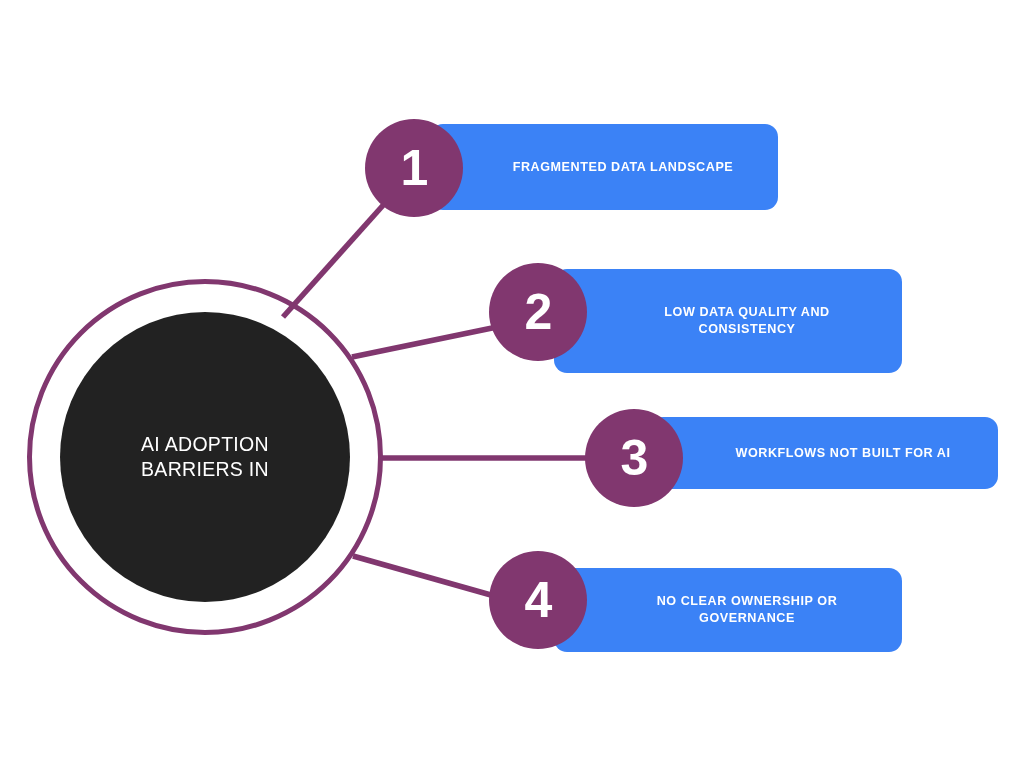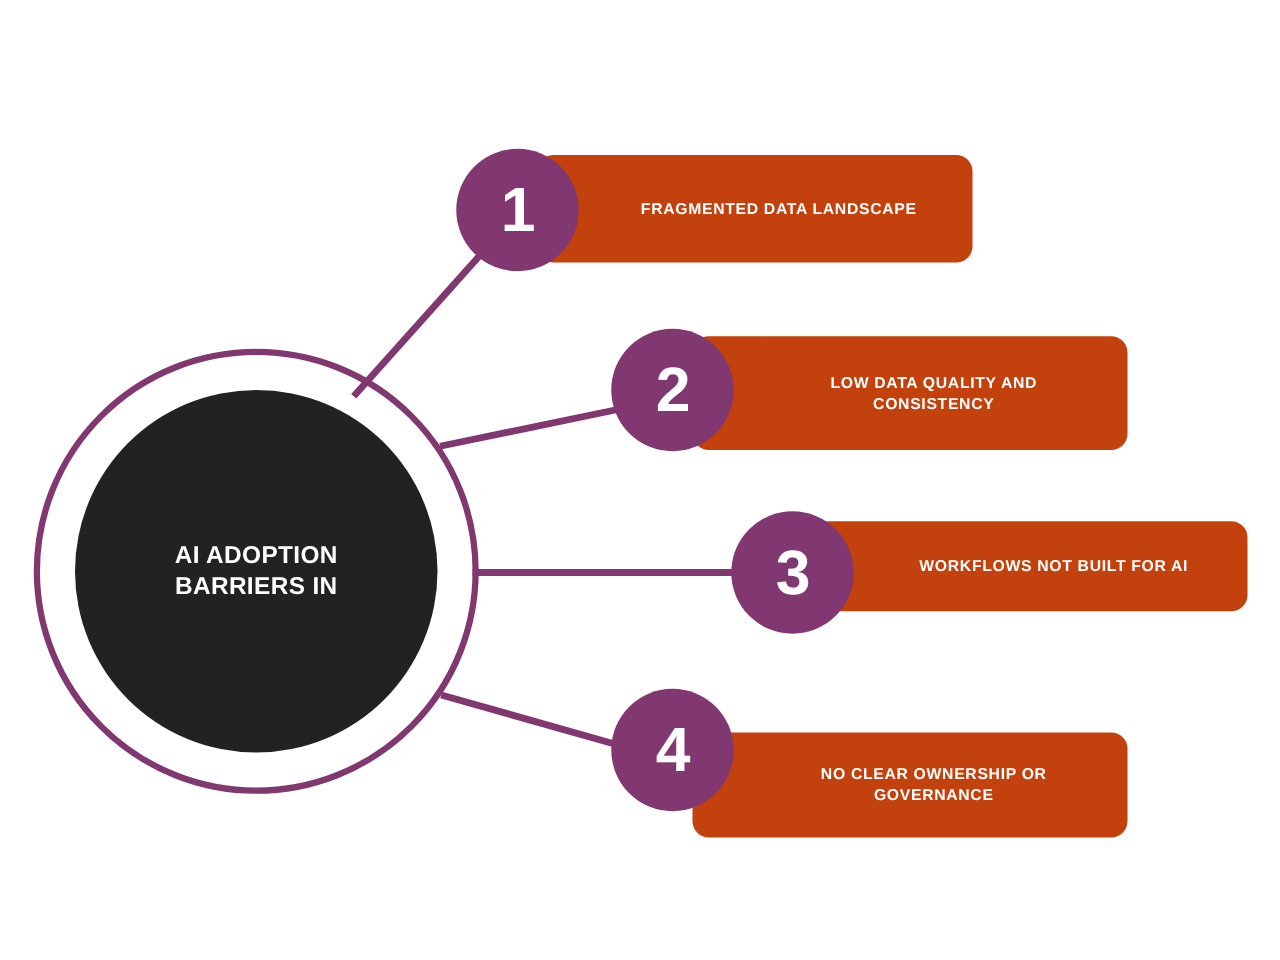--- a/index.html
+++ b/index.html
@@ -48,33 +48,33 @@
     width: 290px;
     height: 290px;
     border-radius: 50%;
     background: #222222;
     display: flex;
     align-items: center;
     justify-content: center;
   }
   .hub-label {
     color: #ffffff;
-    font-weight: bold;
+    font-weight: normal;
     font-size: 19.5px;
     line-height: 1.28;
     letter-spacing: 0.3px;
     text-align: center;
     width: 215px;
     text-transform: uppercase;
   }
 
   
   .item-bar {
     position: absolute;
-    background: #c2410c;
+    background: #3b82f6;
     border-radius: 13px;
     display: flex;
     align-items: center;
     justify-content: center;
     box-sizing: border-box;
   }
   .item-bar-text {
     color: #ffffff;
     font-weight: bold;
     font-size: 12.6px;
@@ -128,40 +128,40 @@
 
   <div class="item-bar" style="left:430px; top:124px; width:348px; height:86px;">
     <div class="item-bar-text">
       <span>FRAGMENTED DATA LANDSCAPE</span>
     </div>
   </div>
   <div class="item-circle" style="left:365px; top:119px;">
     <span class="item-number">1</span>
   </div>
 
-  <div class="item-bar" style="left:554px; top:269px; width:348px; height:91px;justify-content:center;">
+  <div class="item-bar" style="left:554px; top:269px; width:348px; height:104px;justify-content:center;">
     <div class="item-bar-text">
       <span>LOW DATA QUALITY AND</span><br>
       <span>CONSISTENCY</span>
     </div>
   </div>
   <div class="item-circle" style="left:489px; top:263px;">
     <span class="item-number">2</span>
   </div>
 
   <div class="item-bar" style="left:650px; top:417px; width:348px; height:72px;">
     <div class="item-bar-text">
       <span>WORKFLOWS NOT BUILT FOR AI</span>
     </div>
   </div>
   <div class="item-circle" style="left:585px; top:409px;">
     <span class="item-number">3</span>
   </div>
 
-  <div class="item-bar" style="left:554px; top:586px; width:348px; height:84px;">
+  <div class="item-bar" style="left:554px; top:568px; width:348px; height:84px;">
     <div class="item-bar-text">
       <span>NO CLEAR OWNERSHIP OR</span><br>
       <span>GOVERNANCE</span>
     </div>
   </div>
   <div class="item-circle" style="left:489px; top:551px;">
     <span class="item-number">4</span>
   </div>
 
 </div>

